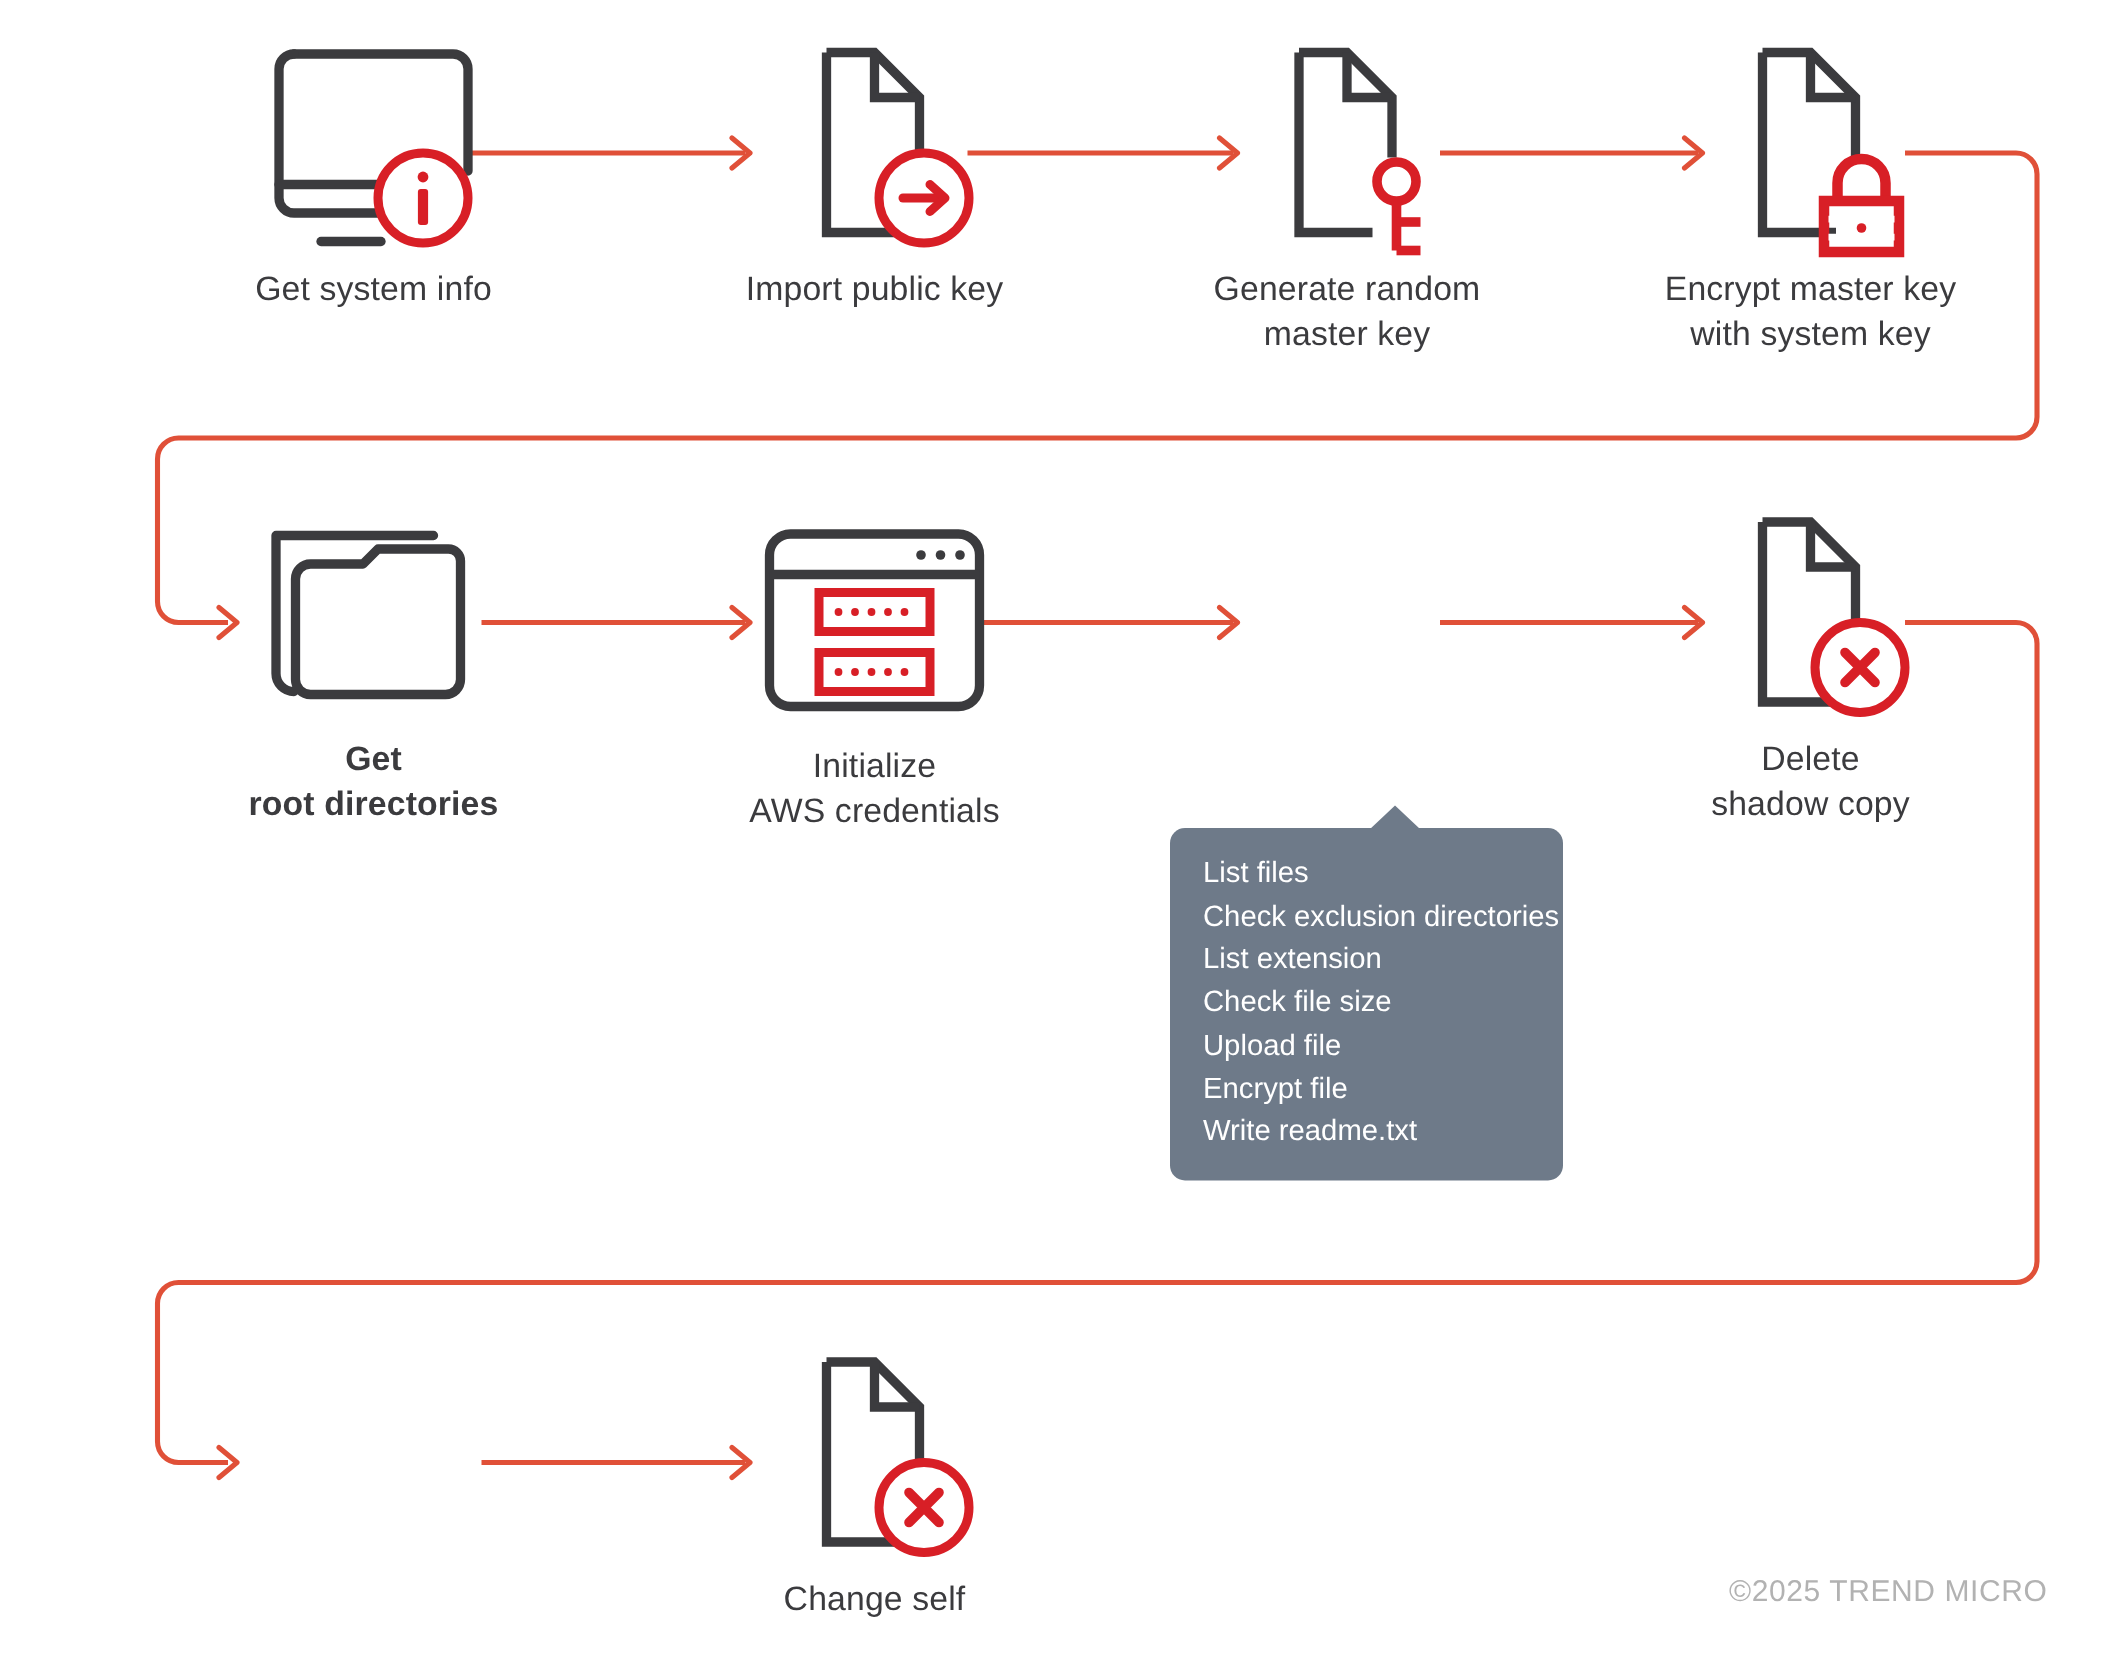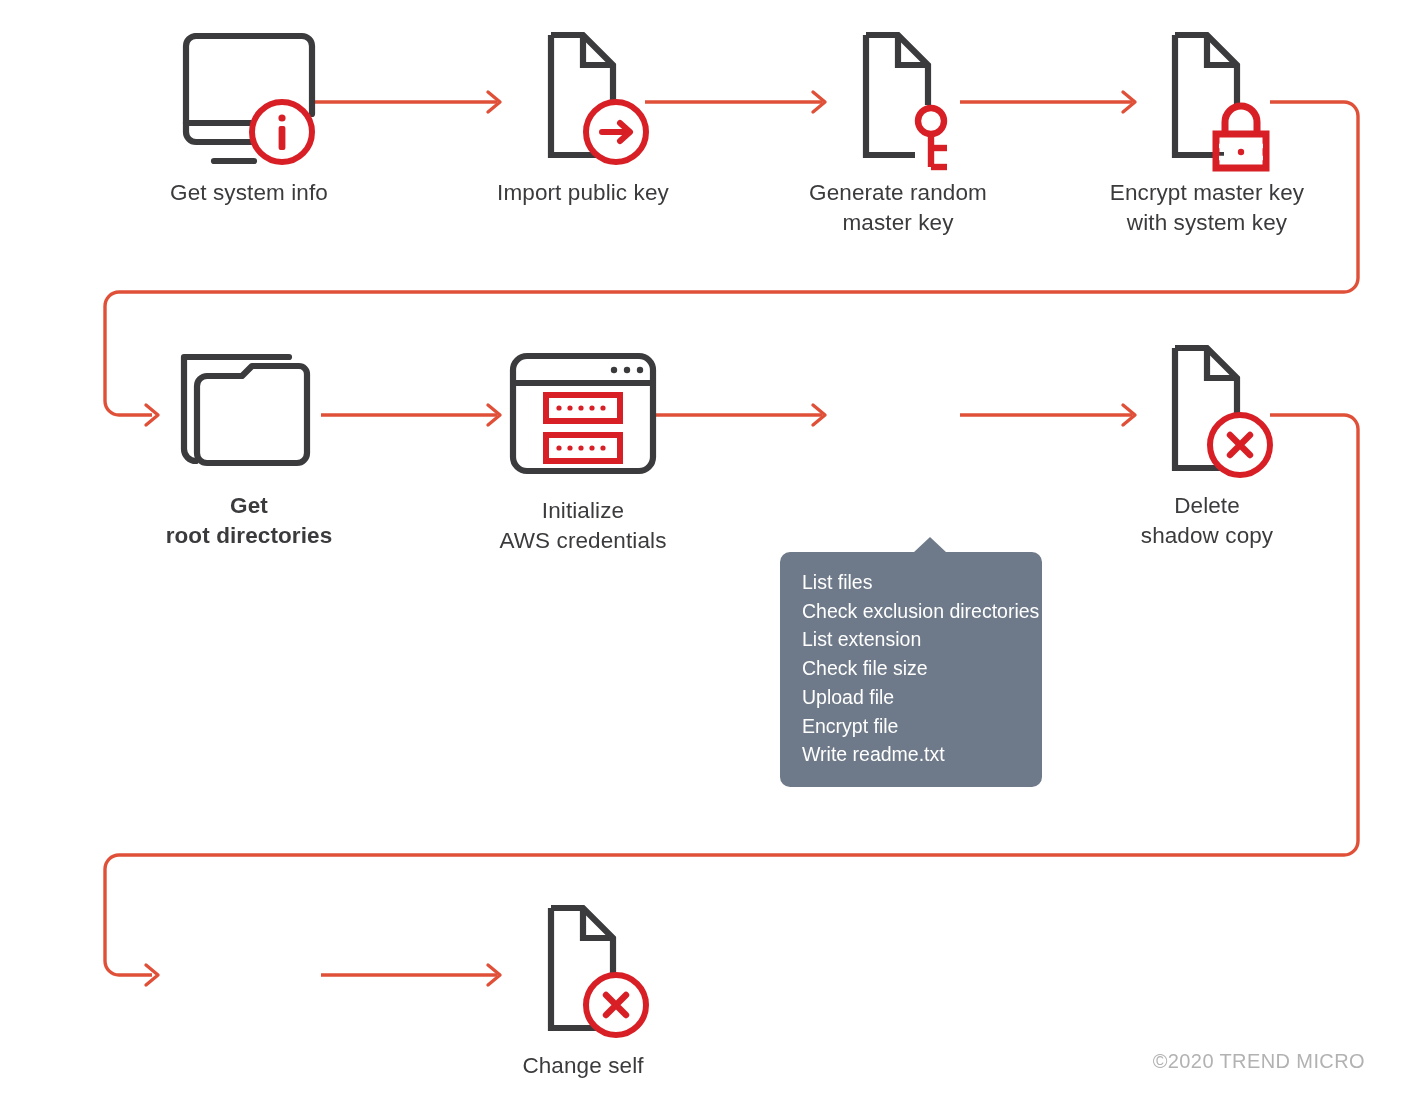--- a/index.html
+++ b/index.html
@@ -285,15 +285,15 @@
         </g>
         <g>
           <circle cx="128" cy="110" r="30" fill="#ffffff" stroke="#d81f26" stroke-width="6"></circle>
           <path d="M118,100 L138,120 M138,100 L118,120" stroke="#d81f26" stroke-width="6.4" stroke-linecap="round" fill="none"></path>
         </g>
       </svg>
     </div>
     <div class="node-label">Change self</div>
   </div>
 
-  <div class="copyright">©2020 TREND MICRO</div>
+  <div class="copyright">©2025 TREND MICRO</div>
 
 </div>
 
 </body></html>

